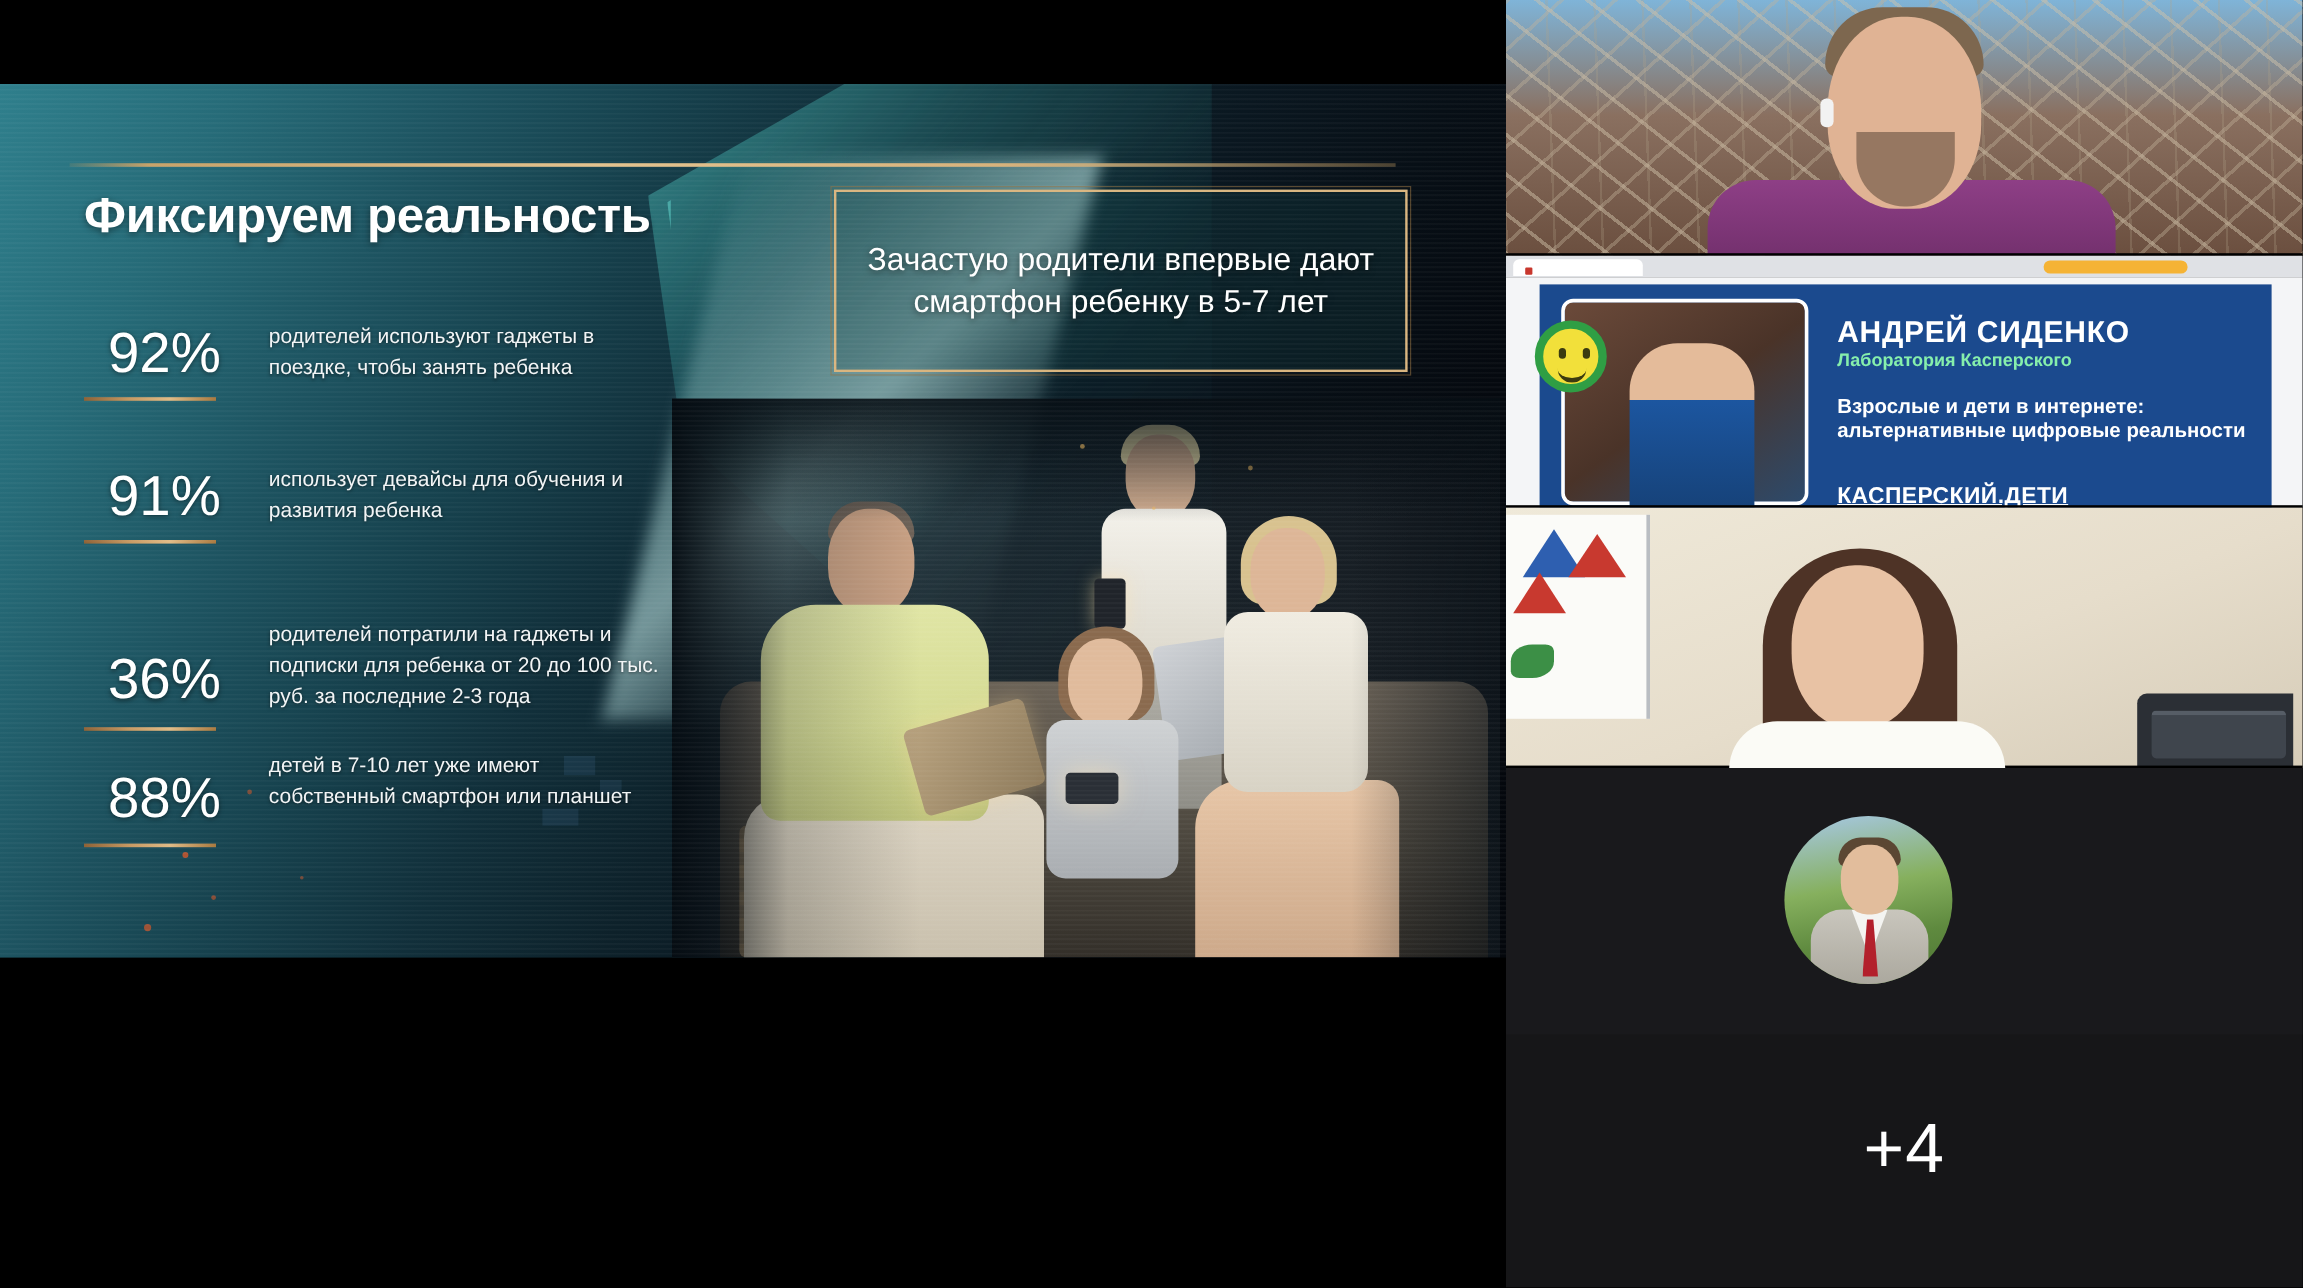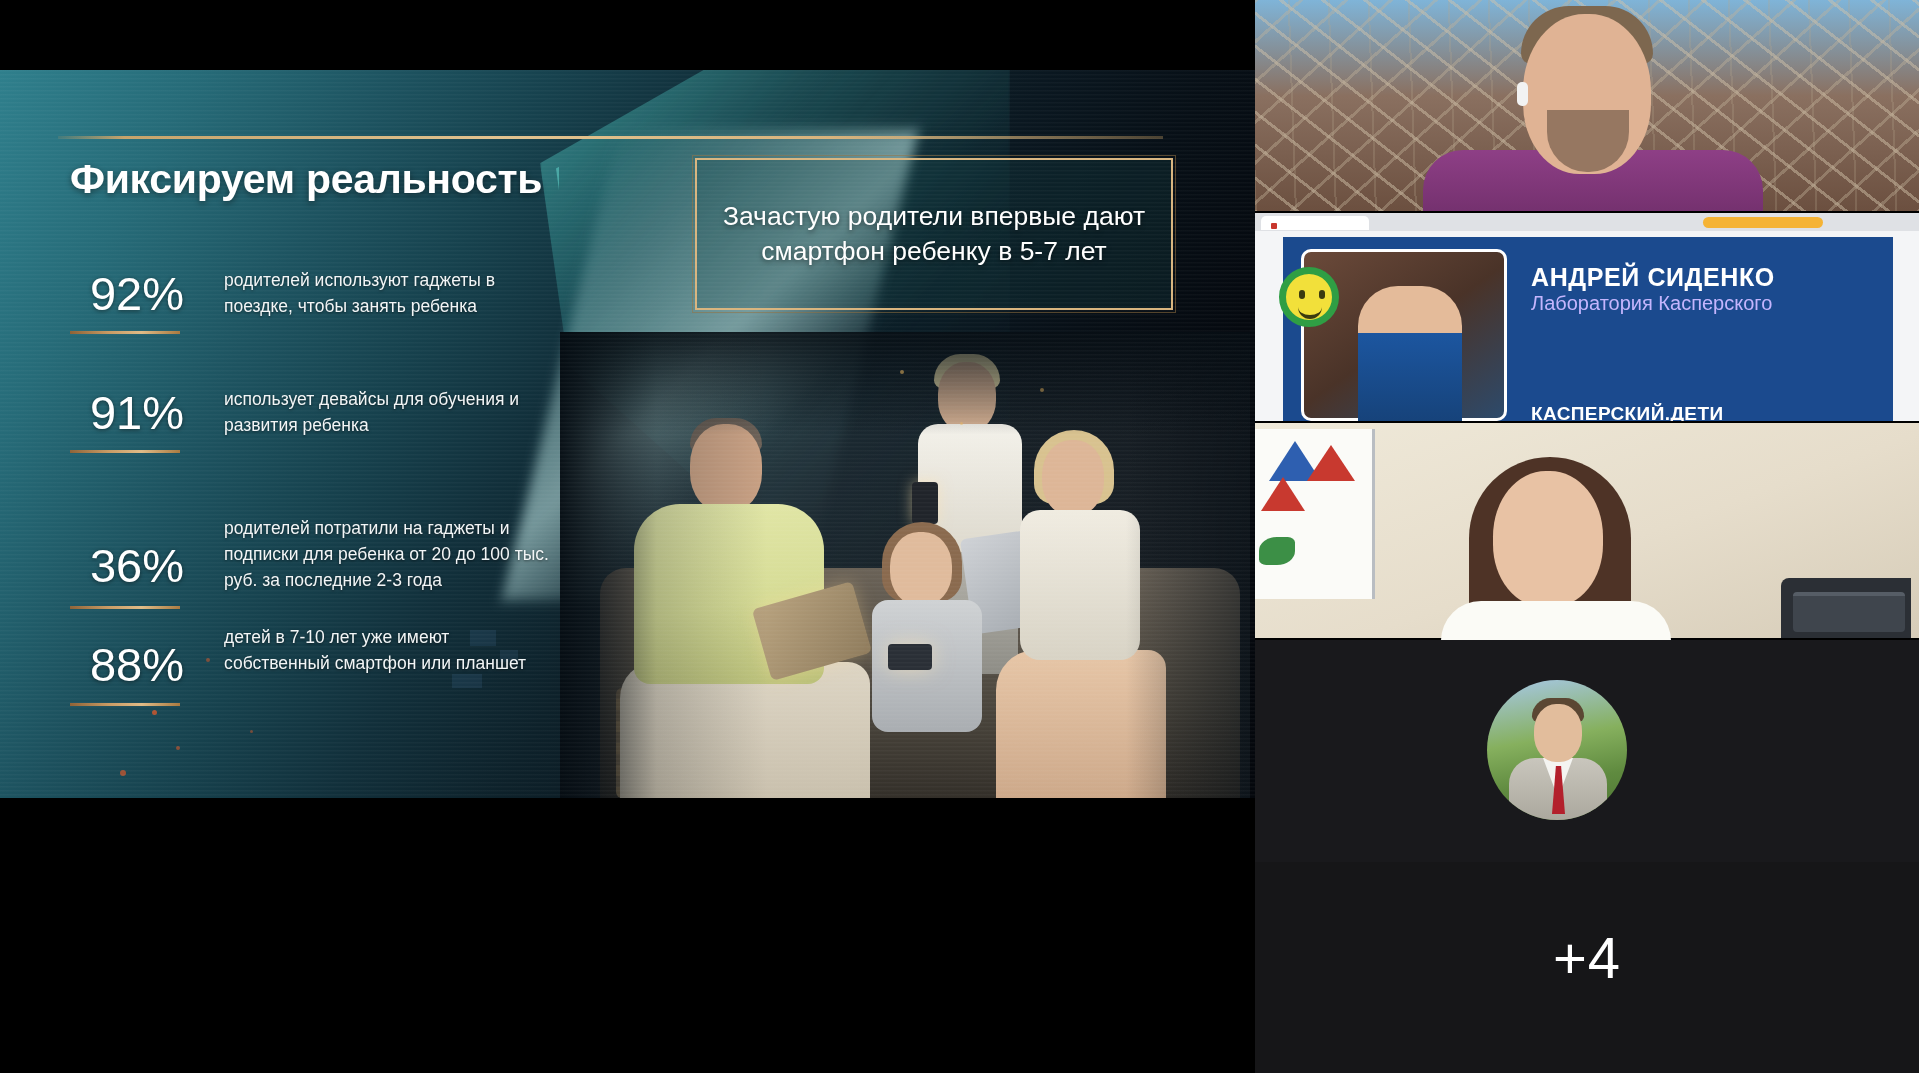--- a/index.html
+++ b/index.html
@@ -308,21 +308,21 @@
   .t1-smiley { position: absolute; left: -4px; top: 30px; width: 60px; height: 60px;
     background: #f2e03a; border: 7px solid #2f9e44; border-radius: 50%; }
   .t1-smiley::before { content:""; position:absolute; left:13px; top:16px; width:6px; height:9px;
     background:#3b3b10; border-radius:3px;
     box-shadow: 20px 0 0 #3b3b10; }
   .t1-smiley::after { content:""; position:absolute; left:12px; top:30px; width:24px; height:11px;
     border-bottom: 4px solid #3b3b10; border-radius: 0 0 16px 16px; }
   .t1-name { position: absolute; left: 248px; top: 26px;
     font-size: 25px; font-weight: 700; color: #fff; letter-spacing: 0.6px; }
   .t1-org { position: absolute; left: 248px; top: 55px;
-    font-size: 20px; font-weight: 400; color: #c4b5fd; }
+    font-size: 15px; font-weight: 700; color: #86efac; }
   .t1-subject { position: absolute; left: 248px; top: 92px; width: 350px;
     font-size: 17px; font-weight: 700; color: #fff; line-height: 1.18; }
   .t1-link { position: absolute; left: 248px; top: 166px;
     font-size: 19px; font-weight: 700; color: #fff;
     text-decoration: underline; letter-spacing: 0.4px; }
 
   
   .t2-bg { position: absolute; inset: 0;
     background: linear-gradient(160deg,#efe9d9 0%, #e6ddcb 55%, #d6ccb8 100%); }
   .t2-board { position: absolute; left: 0; top: 6px; width: 120px; height: 170px;
@@ -487,20 +487,21 @@
         <div class="t1-urlpill"></div>
       </div>
       <div class="t1-page">
         <div class="t1-deck">
           <div class="t1-photo">
             <div class="t1-photo-person"></div>
           </div>
           <div class="t1-smiley"></div>
           <div class="t1-name">АНДРЕЙ СИДЕНКО</div>
           <div class="t1-org">Лаборатория Касперского</div>
+          <div class="t1-subject">Взрослые и дети в интернете: альтернативные цифровые реальности</div>
           <div class="t1-link">КАСПЕРСКИЙ.ДЕТИ</div>
         </div>
       </div>
     </div>
     <div class="tile-sep" style="top:421px;"></div>
 
     <div class="tile" id="tile-2">
       <div class="t2-bg"></div>
       <div class="t2-board">
         <div class="t2-tri1"></div>

